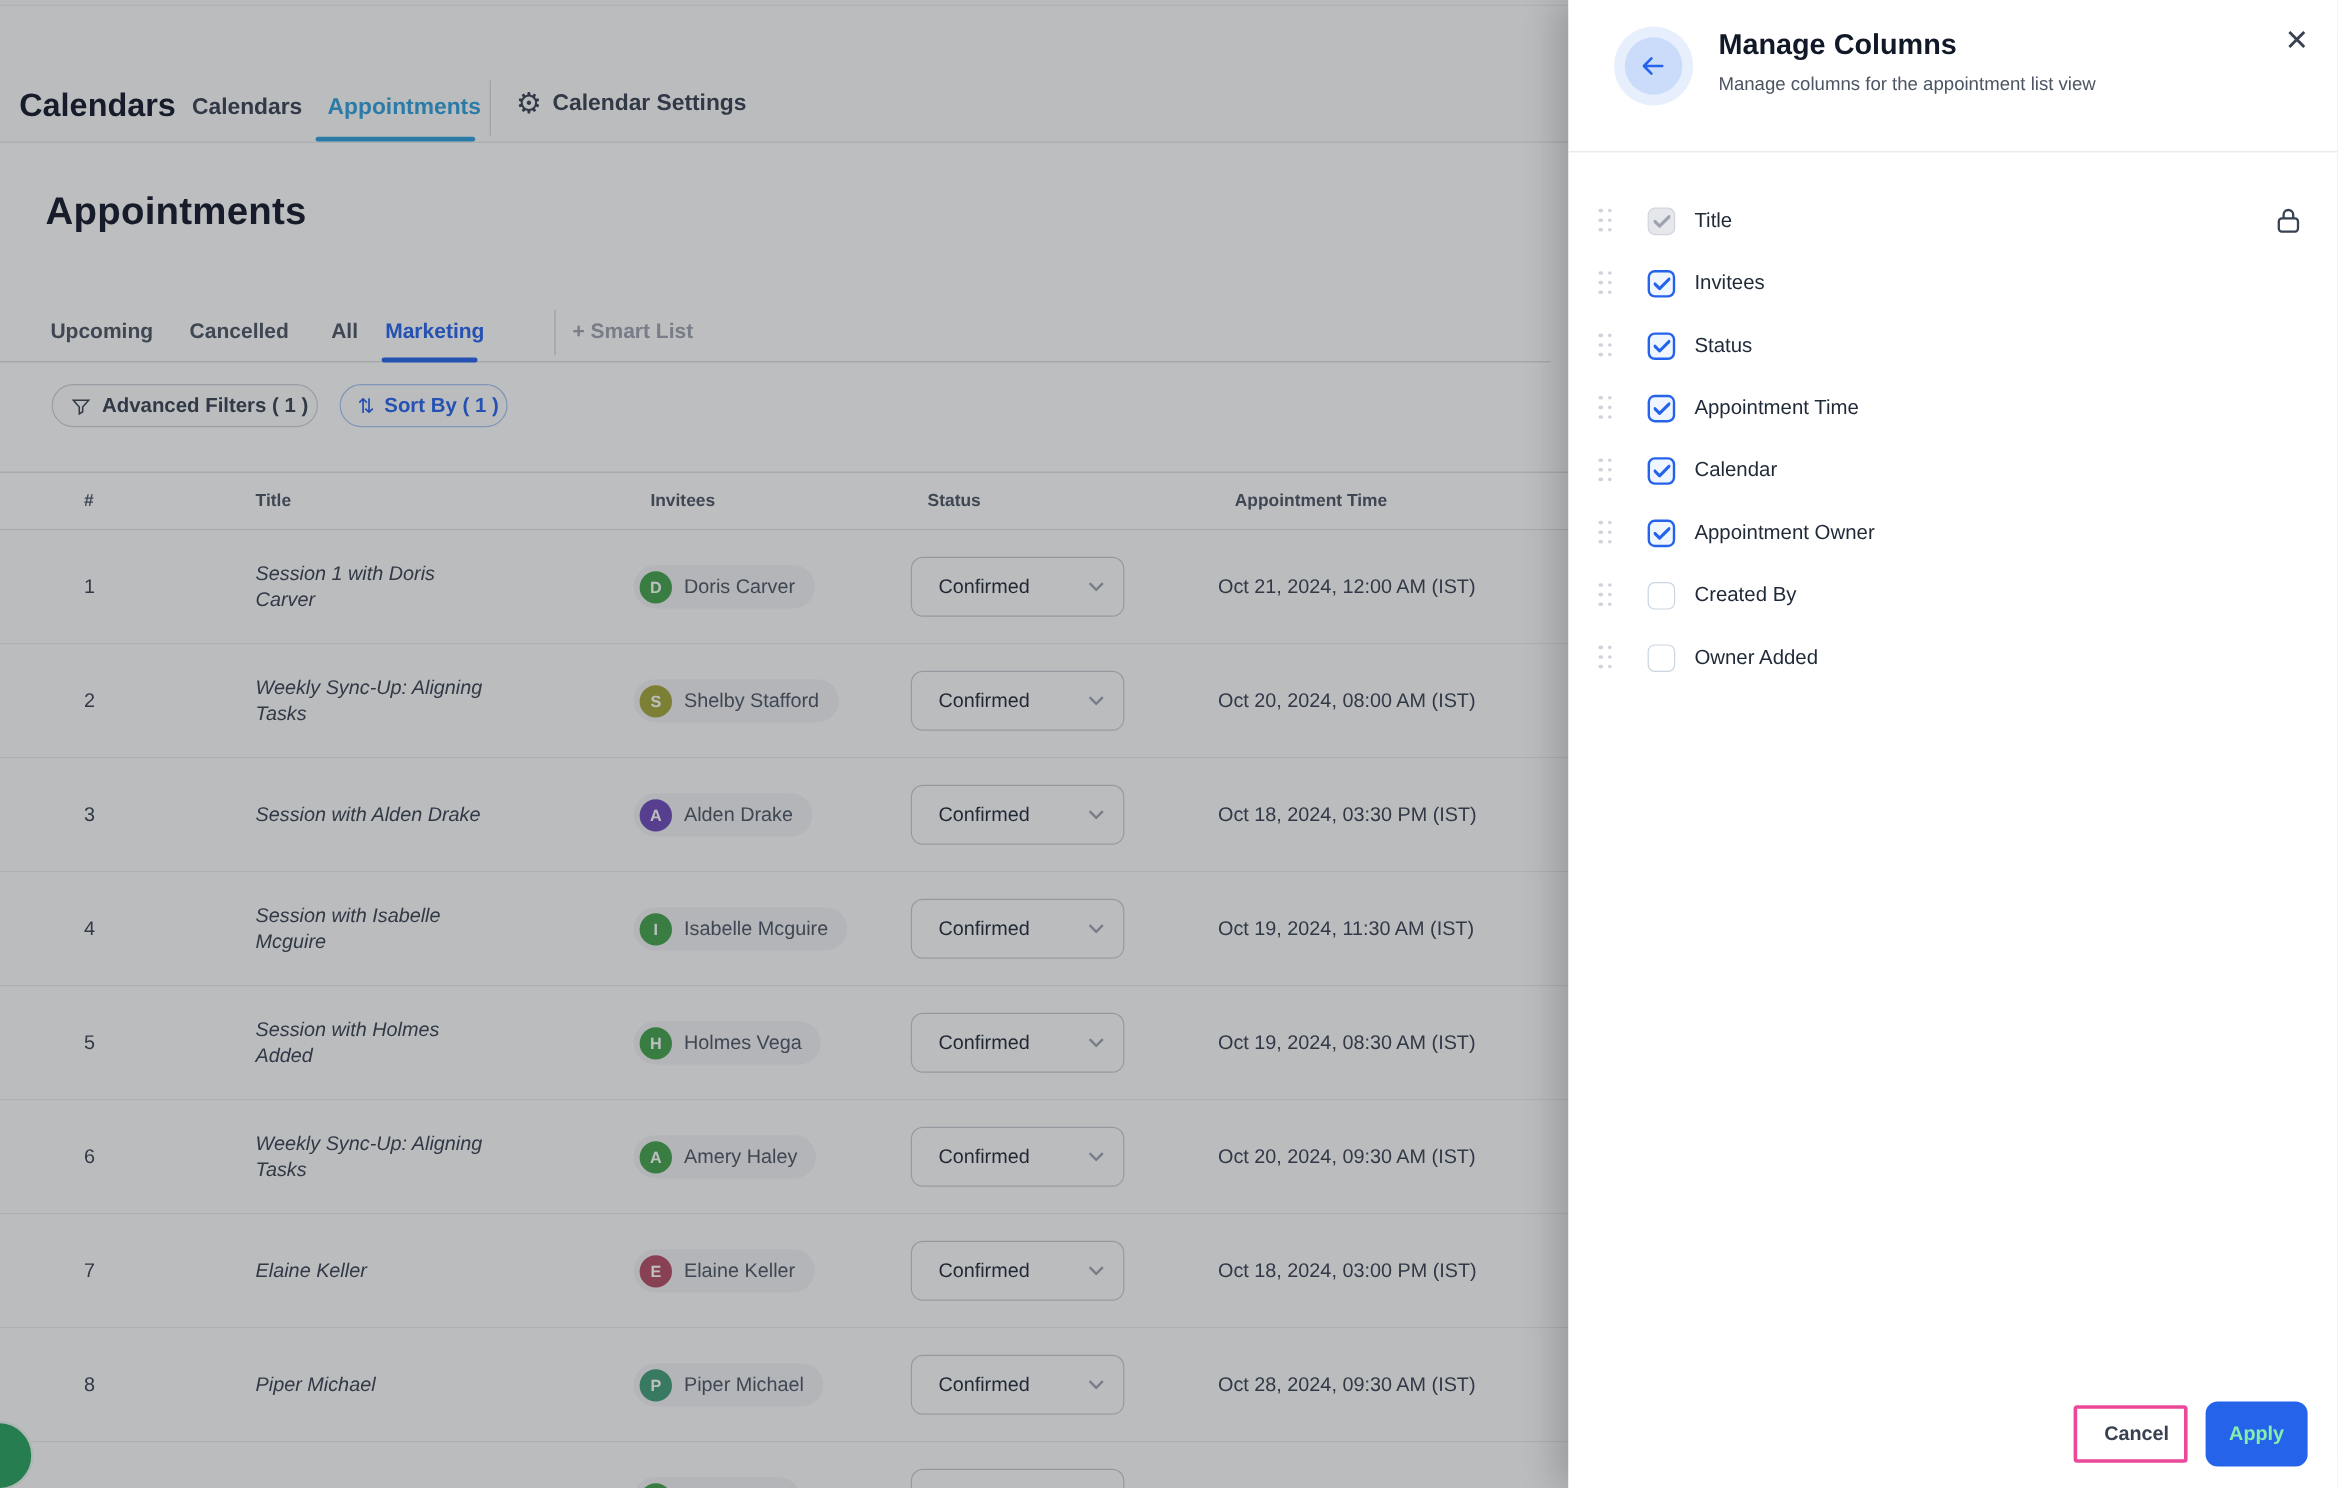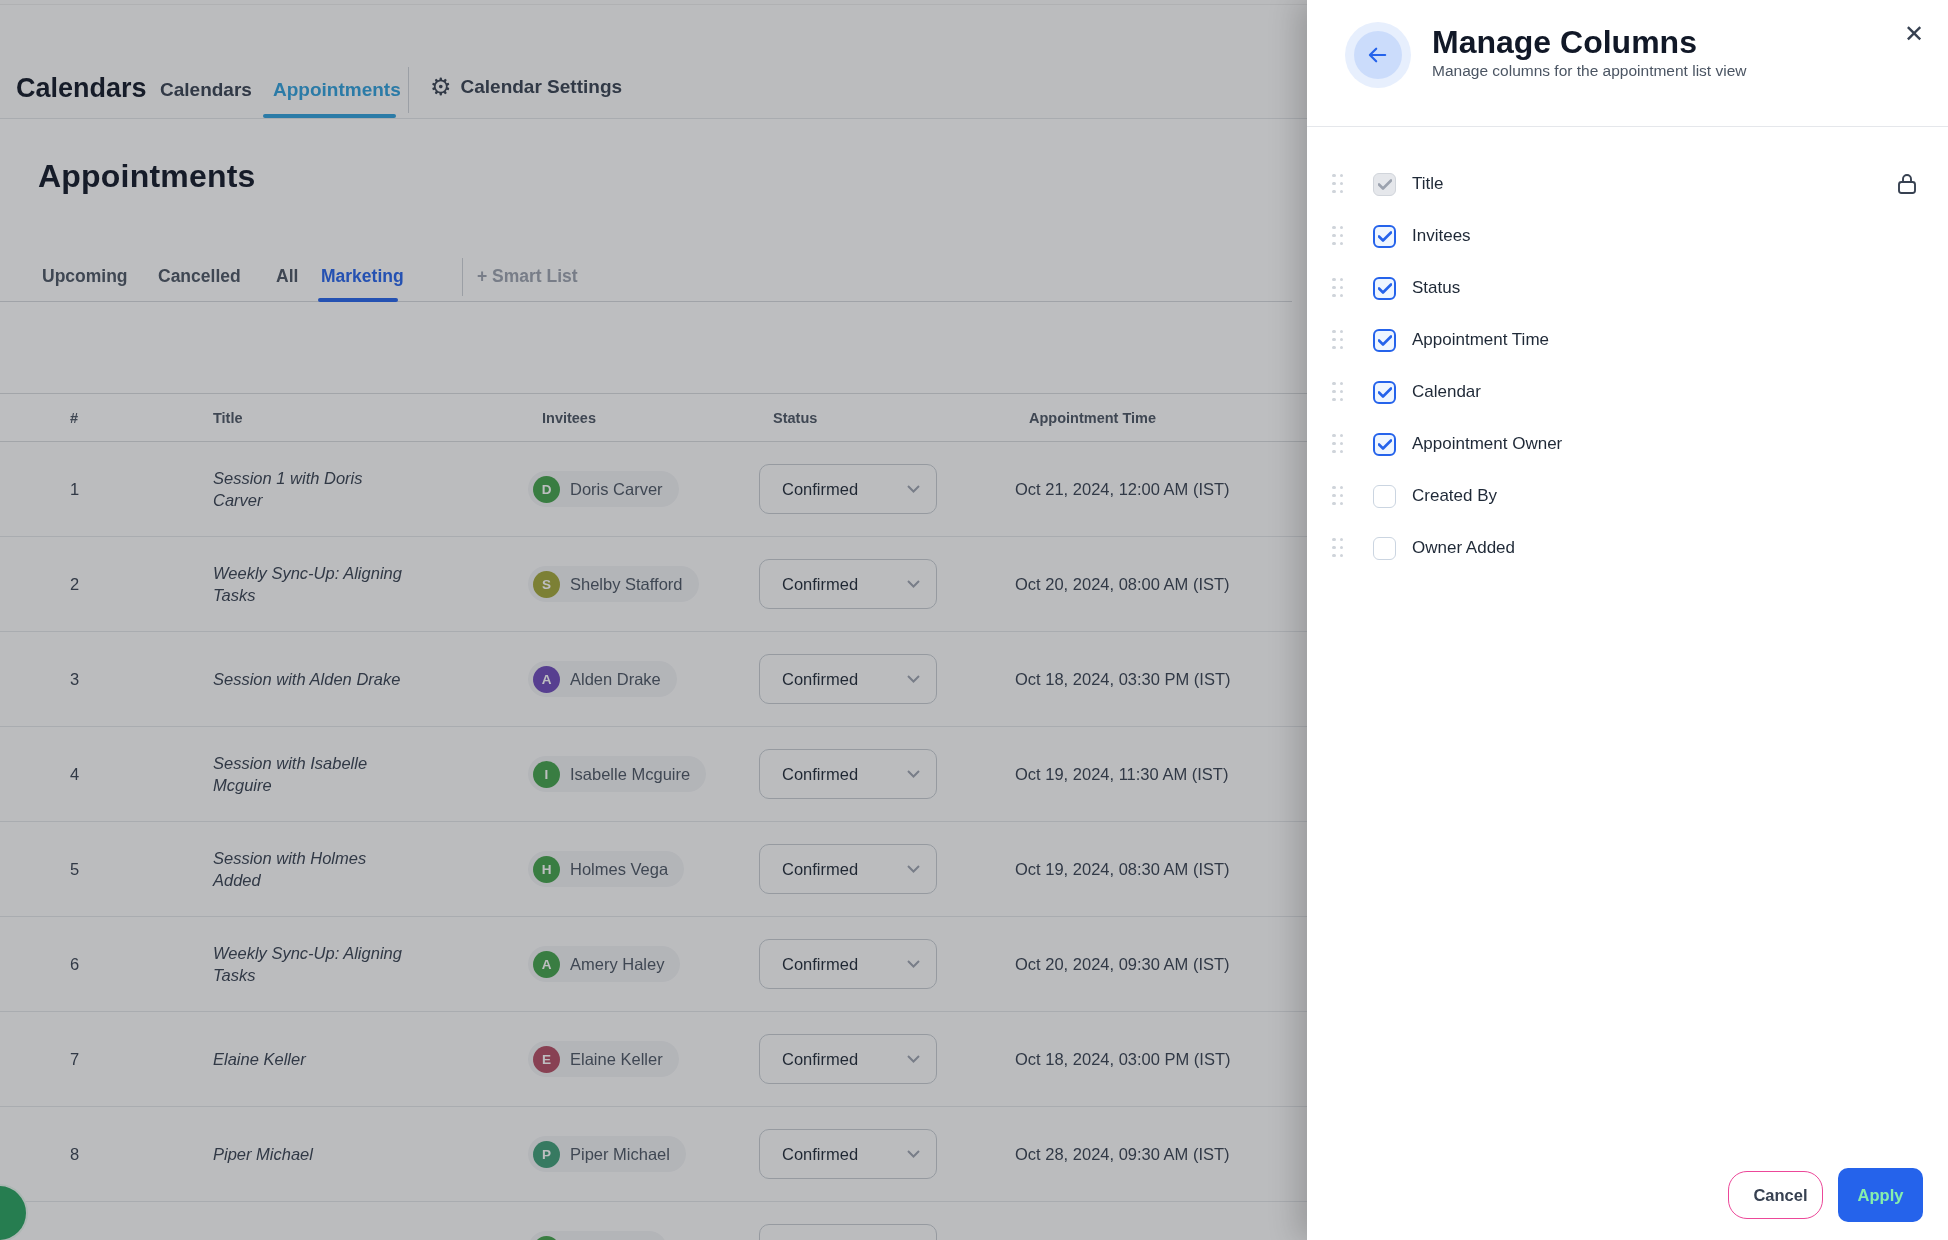--- a/index.html
+++ b/index.html
@@ -60,41 +60,41 @@
   .chat-widget { position:absolute; left:-30px; top:1184px; width:58px; height:58px; border-radius:50%; background:#27a35f; border:2px solid #e8f5ee; }
 
   .scrim { position:absolute; left:0; top:0; width:1307px; height:1240px; background:rgba(35,40,48,0.30); pointer-events:none; }
 
   
   .panel { position:absolute; left:1307px; top:0; width:641px; height:1240px; background:#fff; box-shadow:-10px 0 28px rgba(0,0,0,0.18); }
   .panel-header { position:absolute; left:0; top:0; width:641px; height:127px; border-bottom:1px solid #e5e7eb; }
   .back-btn { position:absolute; left:38px; top:22px; width:66px; height:66px; border-radius:50%; background:#e7effd; display:flex; align-items:center; justify-content:center; cursor:pointer; }
   .back-btn-inner { width:48px; height:48px; border-radius:50%; background:#cbdcfb; display:flex; align-items:center; justify-content:center; }
   .back-arrow { width:22px; height:18px; stroke:#2563eb; fill:none; stroke-width:2.4; stroke-linecap:round; stroke-linejoin:round; }
-  .panel-title { position:absolute; left:125px; top:24px; font-size:32px; font-weight:bold; color:#111827; }
+  .panel-title { position:absolute; left:125px; top:24px; font-size:24px; font-weight:bold; color:#111827; }
   .panel-subtitle { position:absolute; left:125px; top:62px; font-size:15.5px; color:#4b5563; }
   .close-btn { position:absolute; left:1898px; top:18px; width:32px; height:32px; display:flex; align-items:center; justify-content:center; font-size:24px; color:#374151; cursor:pointer; z-index:5; }
 
   .col-list { position:absolute; left:1307px; top:158px; width:641px; }
   .col-item { position:relative; height:52px; display:flex; align-items:center; padding-left:25px; }
   .drag-handle { width:13px; height:21px; margin-right:29px; cursor:grab; display:flex; flex-wrap:wrap; gap:3px 4px; width:12px; }
   .drag-handle i { width:3.5px; height:3.5px; border-radius:50%; background:#cfd4da; display:block; }
   .checkbox { width:23px; height:23px; border-radius:6px; border:1.5px solid #cbd5e1; background:#fff; display:flex; align-items:center; justify-content:center; cursor:pointer; }
   .checkbox svg { width:14px; height:11px; stroke:#2563eb; fill:none; stroke-width:2.6; stroke-linecap:round; stroke-linejoin:round; display:none; }
   .checkbox.checked { border:2px solid #2563eb; background:#eff6ff; }
   .checkbox.checked svg { display:block; }
   .checkbox.disabled { border:1.5px solid #d1d5db; background:#e5e7eb; }
   .checkbox.disabled svg { display:block; stroke:#9ca3af; }
   .col-label { margin-left:16px; font-size:17px; color:#1f2937; }
   .lock-icon { position:absolute; right:30px; top:14px; width:22px; height:24px; display:none; }
   .lock-icon.visible { display:block; }
   .lock-icon svg { width:22px; height:24px; stroke:#374151; fill:none; stroke-width:1.9; }
 
   .panel-footer { position:absolute; left:1307px; top:1150px; width:641px; height:90px; }
-  .cancel-btn { position:absolute; left:421px; top:21px; width:95px; height:48px; border:1px solid #ec4899; border-radius:19px; background:#fff; font-size:16.5px; font-weight:600; color:#374151; display:flex; align-items:center; justify-content:center; cursor:pointer;padding-left:10px; }
+  .cancel-btn { position:absolute; left:421px; top:21px; width:95px; height:48px; border:3px solid #ec4899; border-radius:3px; background:#fff; font-size:16.5px; font-weight:600; color:#374151; display:flex; align-items:center; justify-content:center; cursor:pointer;padding-left:10px; }
   .apply-btn { position:absolute; left:531px; top:18px; width:85px; height:54px; border:none; border-radius:10px; background:#2563eb; font-size:16.5px; font-weight:600; color:#86efac; display:flex; align-items:center; justify-content:center; cursor:pointer; }
 </style>
 </head>
 <body>
 
 <div class="stage">
 
   <div class="left-app">
     <div class="top-strip"></div>
 
@@ -115,20 +115,32 @@
     <div class="page-tabs">
       <div class="ptab p1">Upcoming</div>
       <div class="ptab p2">Cancelled</div>
       <div class="ptab p3">All</div>
       <div class="ptab p4">Marketing</div>
       <div class="ptab-underline"></div>
       <div class="ptab-sep"></div>
       <div class="smart-list">+ Smart List</div>
     </div>
 
+    <div class="filter-row">
+      <div class="pill pill-filters">
+        <svg class="funnel-icon" viewBox="0 0 24 24">
+            <path d="M3 5h18l-7 8v5.5L10 21v-8L3 5z"></path>
+          </svg>
+        <span class="pill-label">Advanced Filters ( 1 )</span>
+      </div>
+      <div class="pill pill-sort">
+        <span class="sort-icon">⇅</span>
+        <span class="pill-label">Sort By ( 1 )</span>
+      </div>
+    </div>
 
     <div class="appt-table">
       <div class="t-grid t-head">
         <span class="hcell">#</span>
         <span class="hcell">Title</span>
         <span class="hcell">Invitees</span>
         <span class="hcell">Status</span>
         <span class="hcell">Appointment Time</span>
       </div>
       <div>

